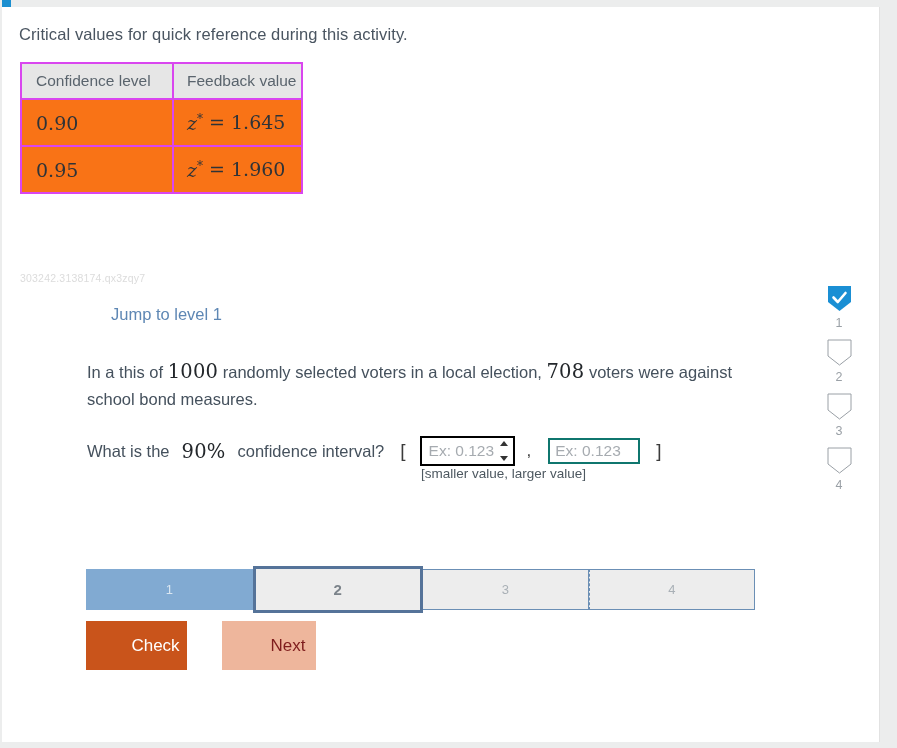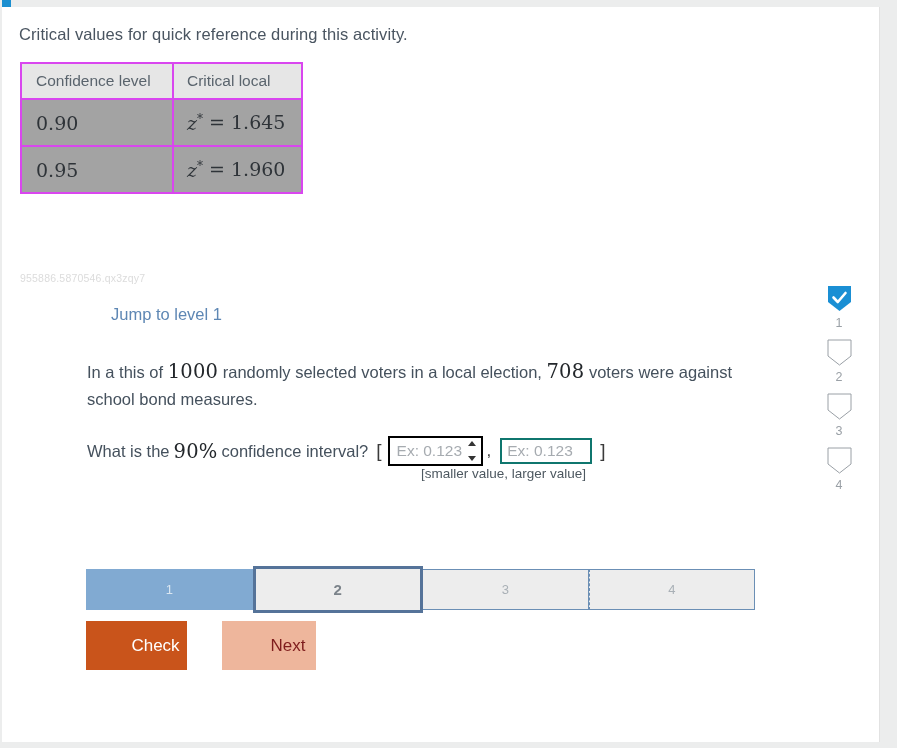--- a/index.html
+++ b/index.html
@@ -52,21 +52,21 @@
     background: #e6e6e6;
     font-weight: normal;
     color: #5a646d;
     font-size: 15.5px;
     height: 36px;
     text-align: left;
   }
   table.ref th.c1, table.ref td.c1 { width: 152px; padding-left: 14px; }
   table.ref th.c2, table.ref td.c2 { width: 129px; padding-left: 13px; }
   table.ref td {
-    background: #a3a3a3;
+    background: #f97316;
     height: 47px;
     font-family: "DejaVu Serif", "Liberation Serif", serif;
     font-size: 19px;
     color: #2e3338;
   }
   td.c2 .zstar {
     font-style: italic;
     font-family: "DejaVu Serif", "Liberation Serif", serif;
   }
   td.c2 .zstar sup { font-style: normal; font-size: 12px; }
@@ -88,21 +88,21 @@
   }
   .mathnum {
     font-family: "DejaVu Serif", "Liberation Serif", serif;
     font-size: 19.5px;
     color: #23272b;
     letter-spacing: .2px;
   }
   .q-prompt {
     position: absolute; left: 85px; top: 431px;
     font-size: 16.5px; color: #45515d;
-    display: flex; align-items: center; gap: 4px;
+    display: flex; align-items: center; gap: 12px;
     white-space: nowrap;
   }
   .q-prompt .bracket { font-size: 19px; color: #3b3b3b; padding: 0 4px; }
   .q-prompt .comma { font-size: 17px; color: #3b3b3b; padding: 0 5px 0 2px; }
   .num-input {
     position: relative;
     width: 92px; height: 26px;
     border: 2px solid #0f766e;
     background: #ffffff;
     font-family: "Liberation Sans", sans-serif;
@@ -207,21 +207,21 @@
   </div>
 
   <div class="card">
 
     <div class="ref-caption">Critical values for quick reference during this activity.</div>
 
     <table class="ref">
       <thead>
         <tr>
           <th class="c1">Confidence level</th>
-          <th class="c2">Critical local</th>
+          <th class="c2">Feedback value</th>
         </tr>
       </thead>
       <tbody>
         <tr>
           <td class="c1">0.90</td>
           <td class="c2">
             <span class="zstar"><span>z</span><sup>*</sup></span>
             <span>=</span>
             <span>1.645</span>
           </td>
@@ -230,21 +230,21 @@
           <td class="c1">0.95</td>
           <td class="c2">
             <span class="zstar"><span>z</span><sup>*</sup></span>
             <span>=</span>
             <span>1.960</span>
           </td>
         </tr>
       </tbody>
     </table>
 
-    <div class="ref-id">955886.5870546.qx3zqy7</div>
+    <div class="ref-id">303242.3138174.qx3zqy7</div>
 
     <a class="jump-link">Jump to level 1</a>
 
     <div class="q-text">
       <span>In a this of </span><span class="mathnum">1000</span><span> randomly selected voters in a local election, </span><span class="mathnum">708</span><span> voters were against school bond measures.</span>
     </div>
 
     <div class="q-prompt">
       <span>What is the </span>
         <span class="mathnum">90%</span>

